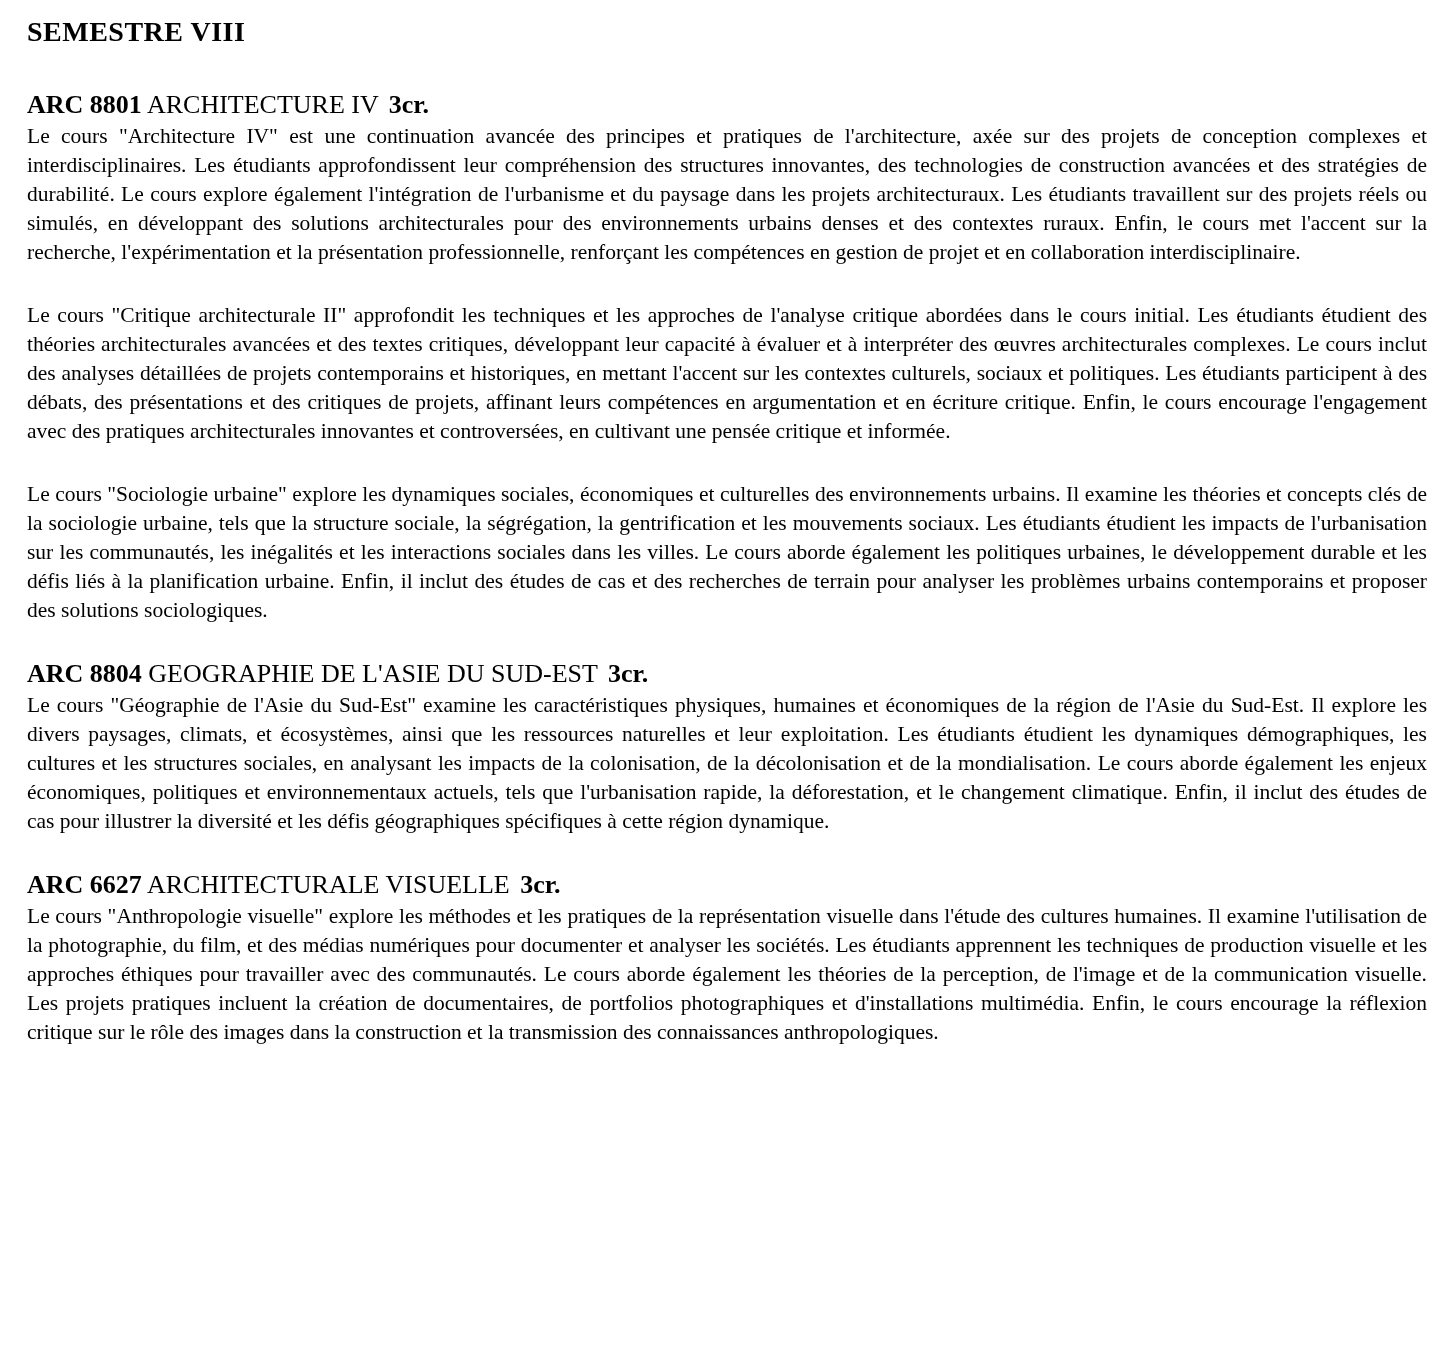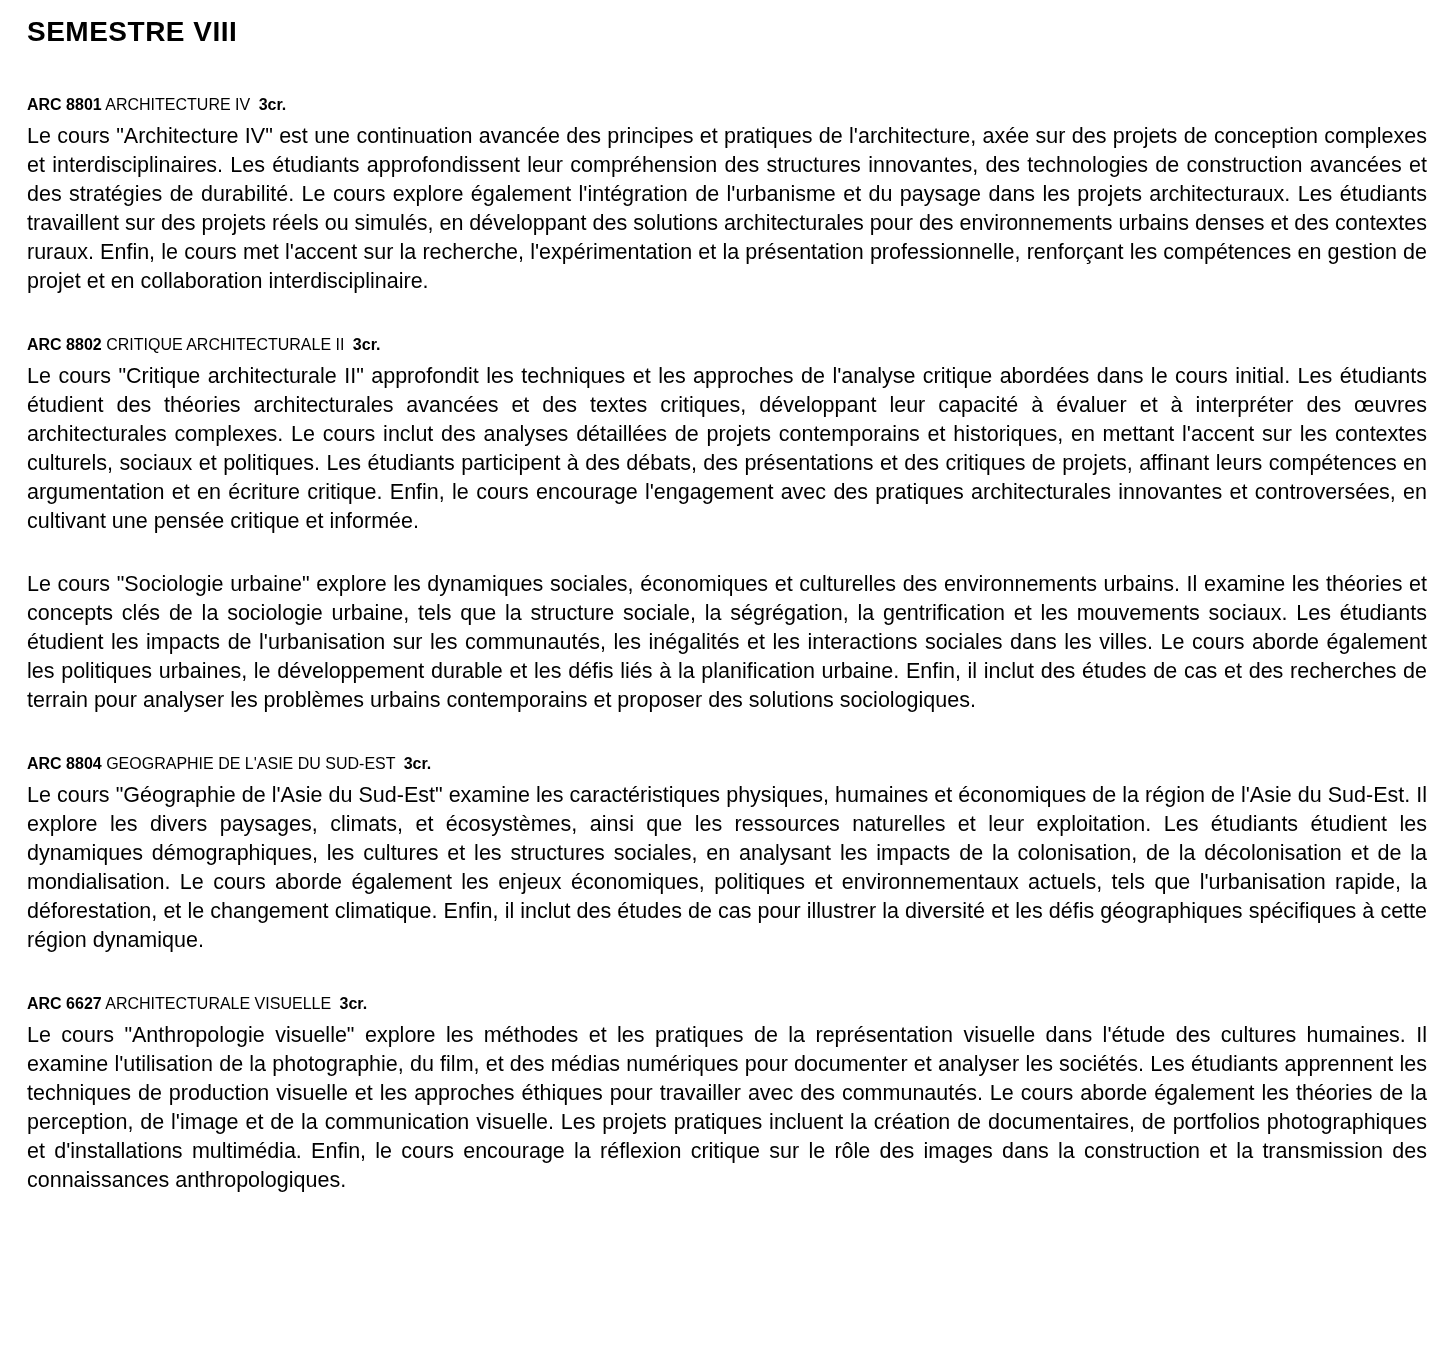--- a/index.html
+++ b/index.html
@@ -7,35 +7,35 @@
     padding: 0;
     background: #ffffff;
   }
   .page {
     width: 1453px;
     height: 1358px;
     box-sizing: border-box;
     padding: 16px 26px 0 27px;
     background: #ffffff;
     color: #000000;
-    font-family: Liberation Sans, sans-serif;
+    font-family: Liberation Serif, serif;
     overflow: hidden;
   }
   .doc-title {
     font-size: 28px;
     font-weight: bold;
     letter-spacing: 0.5px;
     margin: 0 0 42px 0;
     line-height: 1.15;
   }
   .course {
     margin: 0 0 34px 0;
   }
   .course-header {
-    font-size: 16px;
+    font-size: 26px;
     line-height: 30px;
     margin: 0;
     font-weight: normal;
   }
   .course-header .bold {
     font-weight: bold;
   }
   .course-credits {
     margin-left: 4px;
   }
@@ -53,21 +53,20 @@
 <div class="page">
 
   <h1 class="doc-title">SEMESTRE VIII</h1>
 
   <div class="course">
     <p class="course-header"><span class="bold">ARC 8801</span> <span>ARCHITECTURE IV</span> <span class="bold course-credits">3cr.</span></p>
     <p class="course-description">Le cours "Architecture IV" est une continuation avancée des principes et pratiques de l'architecture, axée sur des projets de conception complexes et interdisciplinaires. Les étudiants approfondissent leur compréhension des structures innovantes, des technologies de construction avancées et des stratégies de durabilité. Le cours explore également l'intégration de l'urbanisme et du paysage dans les projets architecturaux. Les étudiants travaillent sur des projets réels ou simulés, en développant des solutions architecturales pour des environnements urbains denses et des contextes ruraux. Enfin, le cours met l'accent sur la recherche, l'expérimentation et la présentation professionnelle, renforçant les compétences en gestion de projet et en collaboration interdisciplinaire.</p>
   </div>
 
   <div class="course">
-    <p class="course-header"><span class="bold">ARC 8802</span> <span>CRITIQUE ARCHITECTURALE II</span> <span class="bold course-credits">3cr.</span></p>
     <p class="course-description">Le cours "Critique architecturale II" approfondit les techniques et les approches de l'analyse critique abordées dans le cours initial. Les étudiants étudient des théories architecturales avancées et des textes critiques, développant leur capacité à évaluer et à interpréter des œuvres architecturales complexes. Le cours inclut des analyses détaillées de projets contemporains et historiques, en mettant l'accent sur les contextes culturels, sociaux et politiques. Les étudiants participent à des débats, des présentations et des critiques de projets, affinant leurs compétences en argumentation et en écriture critique. Enfin, le cours encourage l'engagement avec des pratiques architecturales innovantes et controversées, en cultivant une pensée critique et informée.</p>
   </div>
 
   <div class="course">
     <p class="course-description">Le cours "Sociologie urbaine" explore les dynamiques sociales, économiques et culturelles des environnements urbains. Il examine les théories et concepts clés de la sociologie urbaine, tels que la structure sociale, la ségrégation, la gentrification et les mouvements sociaux. Les étudiants étudient les impacts de l'urbanisation sur les communautés, les inégalités et les interactions sociales dans les villes. Le cours aborde également les politiques urbaines, le développement durable et les défis liés à la planification urbaine. Enfin, il inclut des études de cas et des recherches de terrain pour analyser les problèmes urbains contemporains et proposer des solutions sociologiques.</p>
   </div>
 
   <div class="course">
     <p class="course-header"><span class="bold">ARC 8804</span> <span>GEOGRAPHIE DE L'ASIE DU SUD-EST</span> <span class="bold course-credits">3cr.</span></p>
     <p class="course-description">Le cours "Géographie de l'Asie du Sud-Est" examine les caractéristiques physiques, humaines et économiques de la région de l'Asie du Sud-Est. Il explore les divers paysages, climats, et écosystèmes, ainsi que les ressources naturelles et leur exploitation. Les étudiants étudient les dynamiques démographiques, les cultures et les structures sociales, en analysant les impacts de la colonisation, de la décolonisation et de la mondialisation. Le cours aborde également les enjeux économiques, politiques et environnementaux actuels, tels que l'urbanisation rapide, la déforestation, et le changement climatique. Enfin, il inclut des études de cas pour illustrer la diversité et les défis géographiques spécifiques à cette région dynamique.</p>

